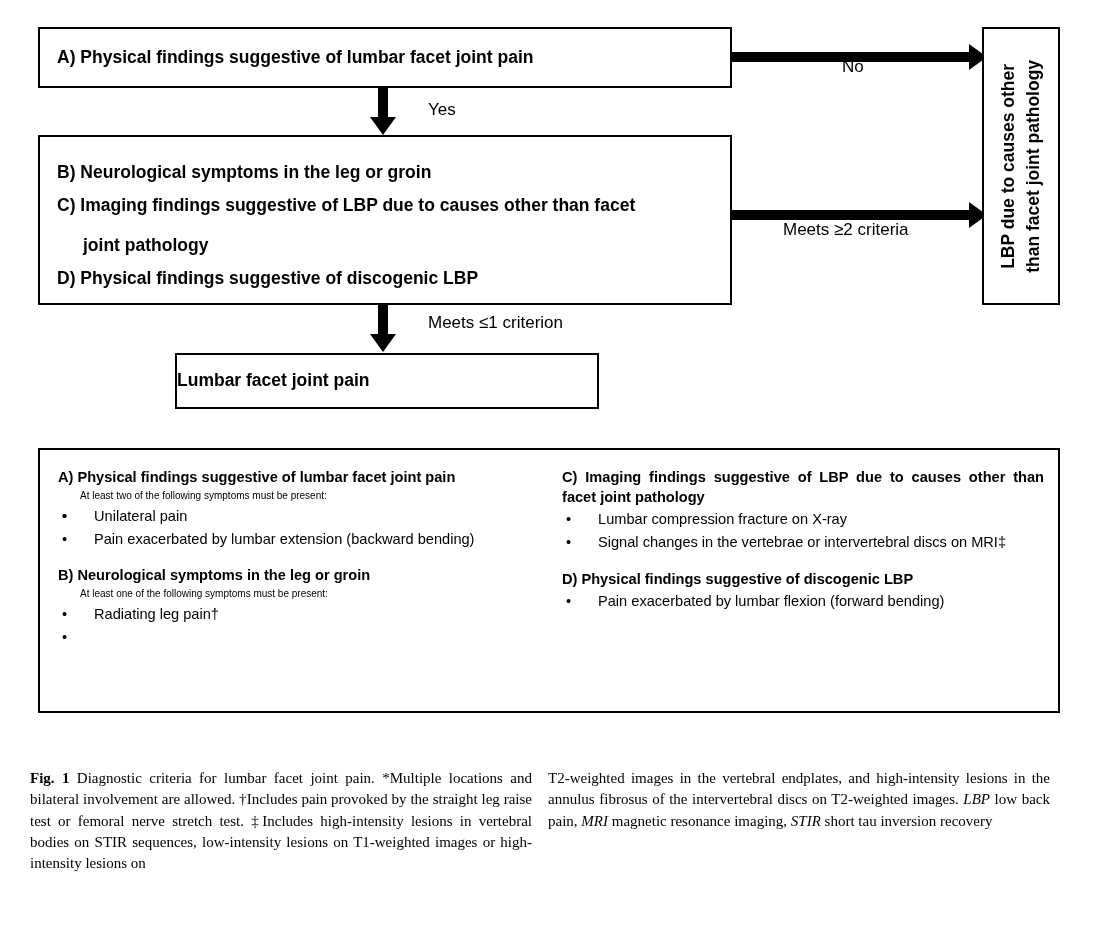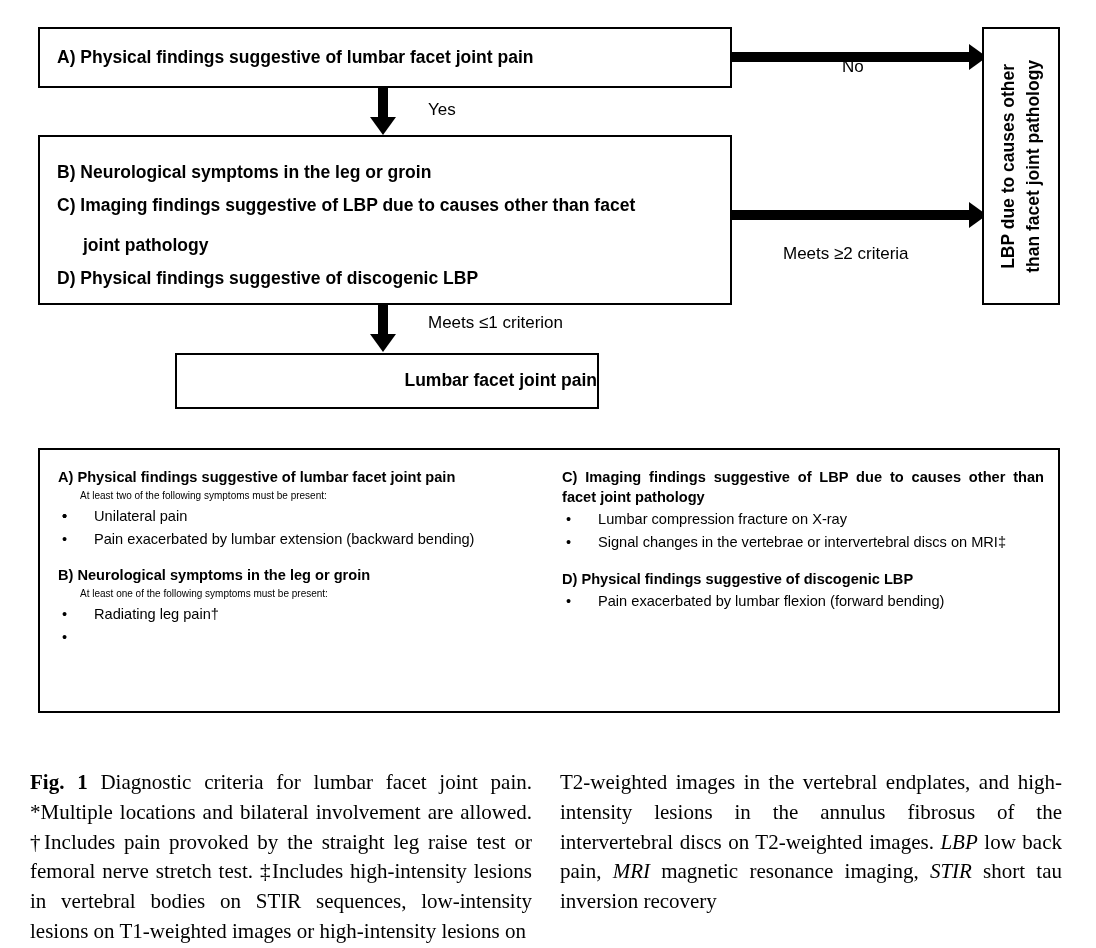--- a/index.html
+++ b/index.html
@@ -44,21 +44,21 @@
     white-space: nowrap;
   }
   #box-bcd .line.wrapline {
     margin-bottom: 15px;
   }
   #box-bcd .indent { padding-left: 26px; margin-top: 23px; }
 
   #box-final {
     left: 175px; top: 353px;
     width: 424px; height: 56px;
-    display: flex; align-items: center; justify-content: flex-end;
+    display: flex; align-items: center; justify-content: flex-start;
   }
 
   
   #box-outcome {
     left: 982px; top: 27px;
     width: 78px; height: 278px;
     display: flex; align-items: center; justify-content: center;
   }
   #box-outcome .rot {
     transform: rotate(-90deg);
@@ -105,21 +105,21 @@
   #arrow-meets1  { left: 378px; top: 305px; height: 30px; }
 
   .arrow-label {
     position: absolute;
     font-size: 17px;
     white-space: nowrap;
     font-weight: normal;
   }
   #label-no      { left: 842px; top: 57px; }
   #label-yes     { left: 428px; top: 100px; text-align: center; }
-  #label-meets2  { left: 783px; top: 244px; }
+  #label-meets2  { left: 783px; top: 220px; }
   #label-meets1  { left: 428px; top: 313px; }
 
   
   #criteria-panel {
     position: absolute;
     left: 38px; top: 448px;
     width: 1022px; height: 265px;
     box-sizing: border-box;
     border: 2.5px solid #000;
     background: #fff;
@@ -159,23 +159,23 @@
   .crit-bullet.justify { text-align: justify; }
   .crit-group { margin-bottom: 16px; }
   .crit-group:last-child { margin-bottom: 0; }
 
   
   #caption {
     position: absolute;
     left: 30px; top: 768px;
     width: 1040px;
     display: flex;
-    gap: 28px;
+    gap: 16px;
     font-family: "Liberation Serif", serif;
-    font-size: 21px;
+    font-size: 15px;
     line-height: 1.42;
   }
   .cap-col { width: 502px; text-align: justify; }
   .cap-col p { margin: 0; }
   .cap-col b { font-weight: bold; }
   .cap-col i { font-style: italic; }
 </style>
 </head>
 <body>
 

